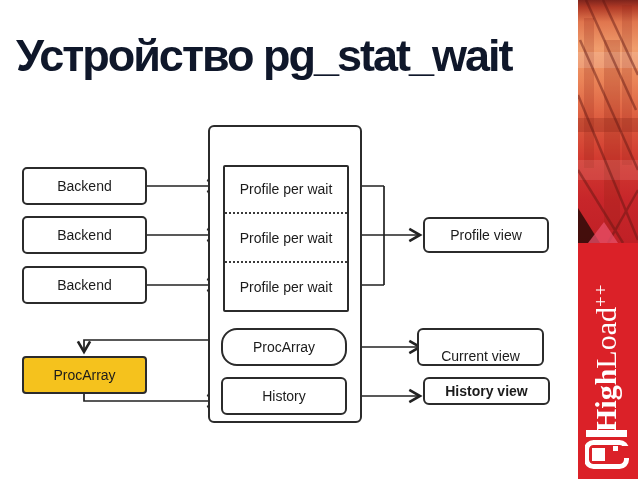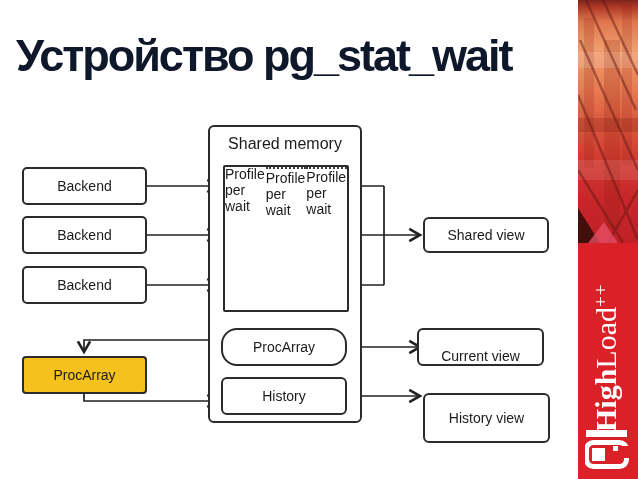--- a/index.html
+++ b/index.html
@@ -27,34 +27,34 @@
     position:absolute; left:208px; top:125px; width:154px; height:298px;
     border:2px solid #2b2b2b; border-radius:6px; background:#fff;
   }
   .shared-title {
     position:absolute; top:8px; left:0; width:100%;
     text-align:center; font-size:16px; color:#1b1b1b;
   }
   .profile-box {
     position:absolute; left:13px; top:38px; width:126px; height:147px;
     border:2px solid #2b2b2b; border-radius:2px; background:#fff;
-    display:flex; flex-direction:row;
+    display:flex; flex-direction:column;
   }
   .profile-row {
     display:flex; align-items:center; justify-content:center;
     font-size:14px; color:#1b1b1b;
   }
   .profile-row.r1 { height:46px; }
   .profile-row.r2 { height:51px; border-top:2px dotted #3a3a3a; }
   .profile-row.r3 { height:50px; border-top:2px dotted #3a3a3a; }
   .procarray { left:221px; top:328px; width:126px; height:38px; border-radius:16px; }
   .history   { left:221px; top:377px; width:126px; height:38px; border-radius:6px; }
   .profile-view { left:423px; top:217px; width:126px; height:36px; border-radius:6px; }
   .current-view { left:417px; top:328px; width:127px; height:38px; border-radius:6px;align-items:flex-end; }
-  .history-view { left:423px; top:393px; width:127px; height:50px; border-radius:6px; }
+  .history-view { left:423px; top:377px; width:127px; height:28px; border-radius:6px;font-weight:bold; }
   svg.connectors { position:absolute; left:0; top:0; width:638px; height:479px; pointer-events:none; }
   
   .banner-pattern { position:absolute; left:578px; top:0; width:60px; height:243px; }
   .banner-red {
     position:absolute; left:578px; top:243px; width:60px; height:236px;
     background:#DB2128;
   }
   .brand-text {
     position:absolute; left:586px; top:432px;
     transform:rotate(-90deg); transform-origin:left top;
@@ -103,36 +103,35 @@
   <span>Backend</span>
 </div>
 <div class="node backend3">
   <span>Backend</span>
 </div>
 <div class="node collector">
   <span>ProcArray</span>
 </div>
 
 <div class="shared">
-  <div class="shared-title">Shared memory</div>
   <div class="profile-box">
     <div class="profile-row r1">Profile per wait</div>
     <div class="profile-row r2">Profile per wait</div>
     <div class="profile-row r3">Profile per wait</div>
   </div>
 </div>
 <div class="node procarray">
   <span>ProcArray</span>
 </div>
 <div class="node history">
   <span>History</span>
 </div>
 
 <div class="node profile-view">
-  <span>Shared view</span>
+  <span>Profile view</span>
 </div>
 <div class="node current-view">
   <span>Current view</span>
 </div>
 <div class="node history-view">
   <span>History view</span>
 </div>
 
 <svg class="banner-pattern" viewBox="0 0 60 243" preserveAspectRatio="none">
   <defs>

